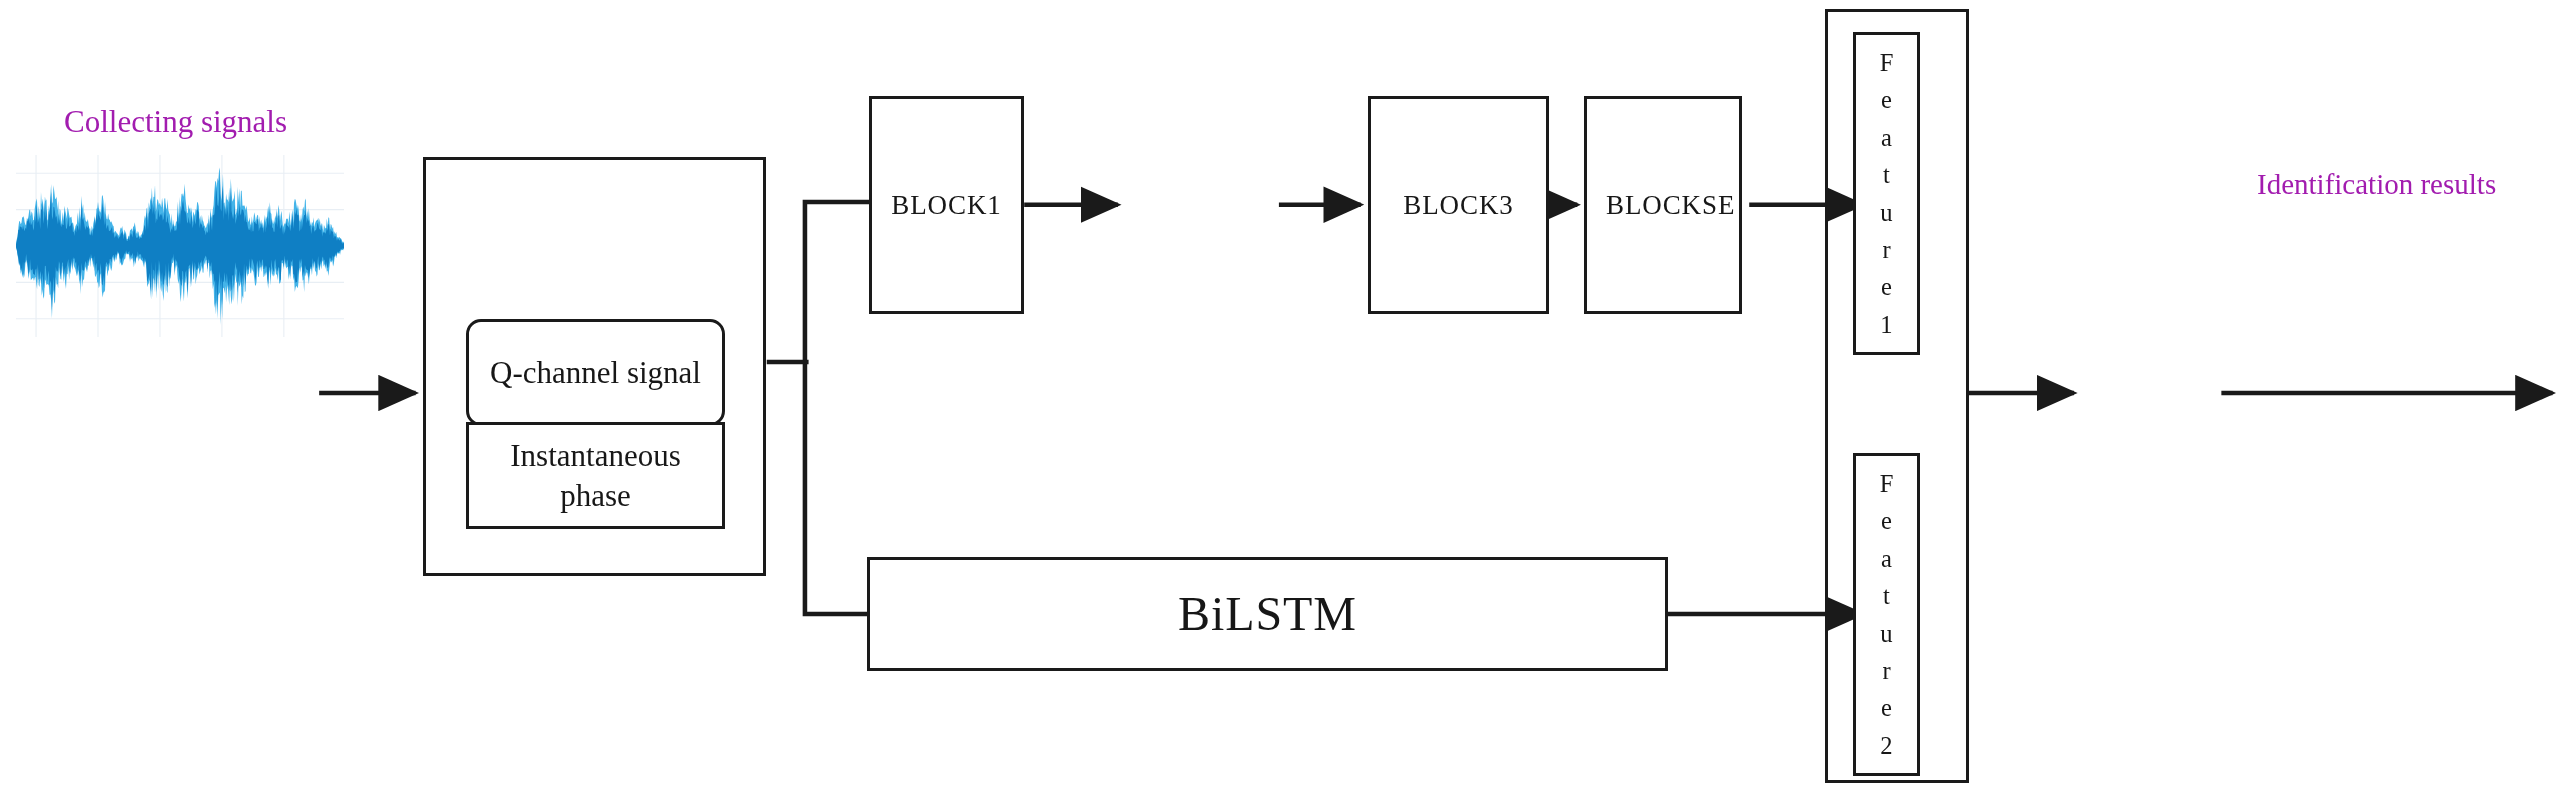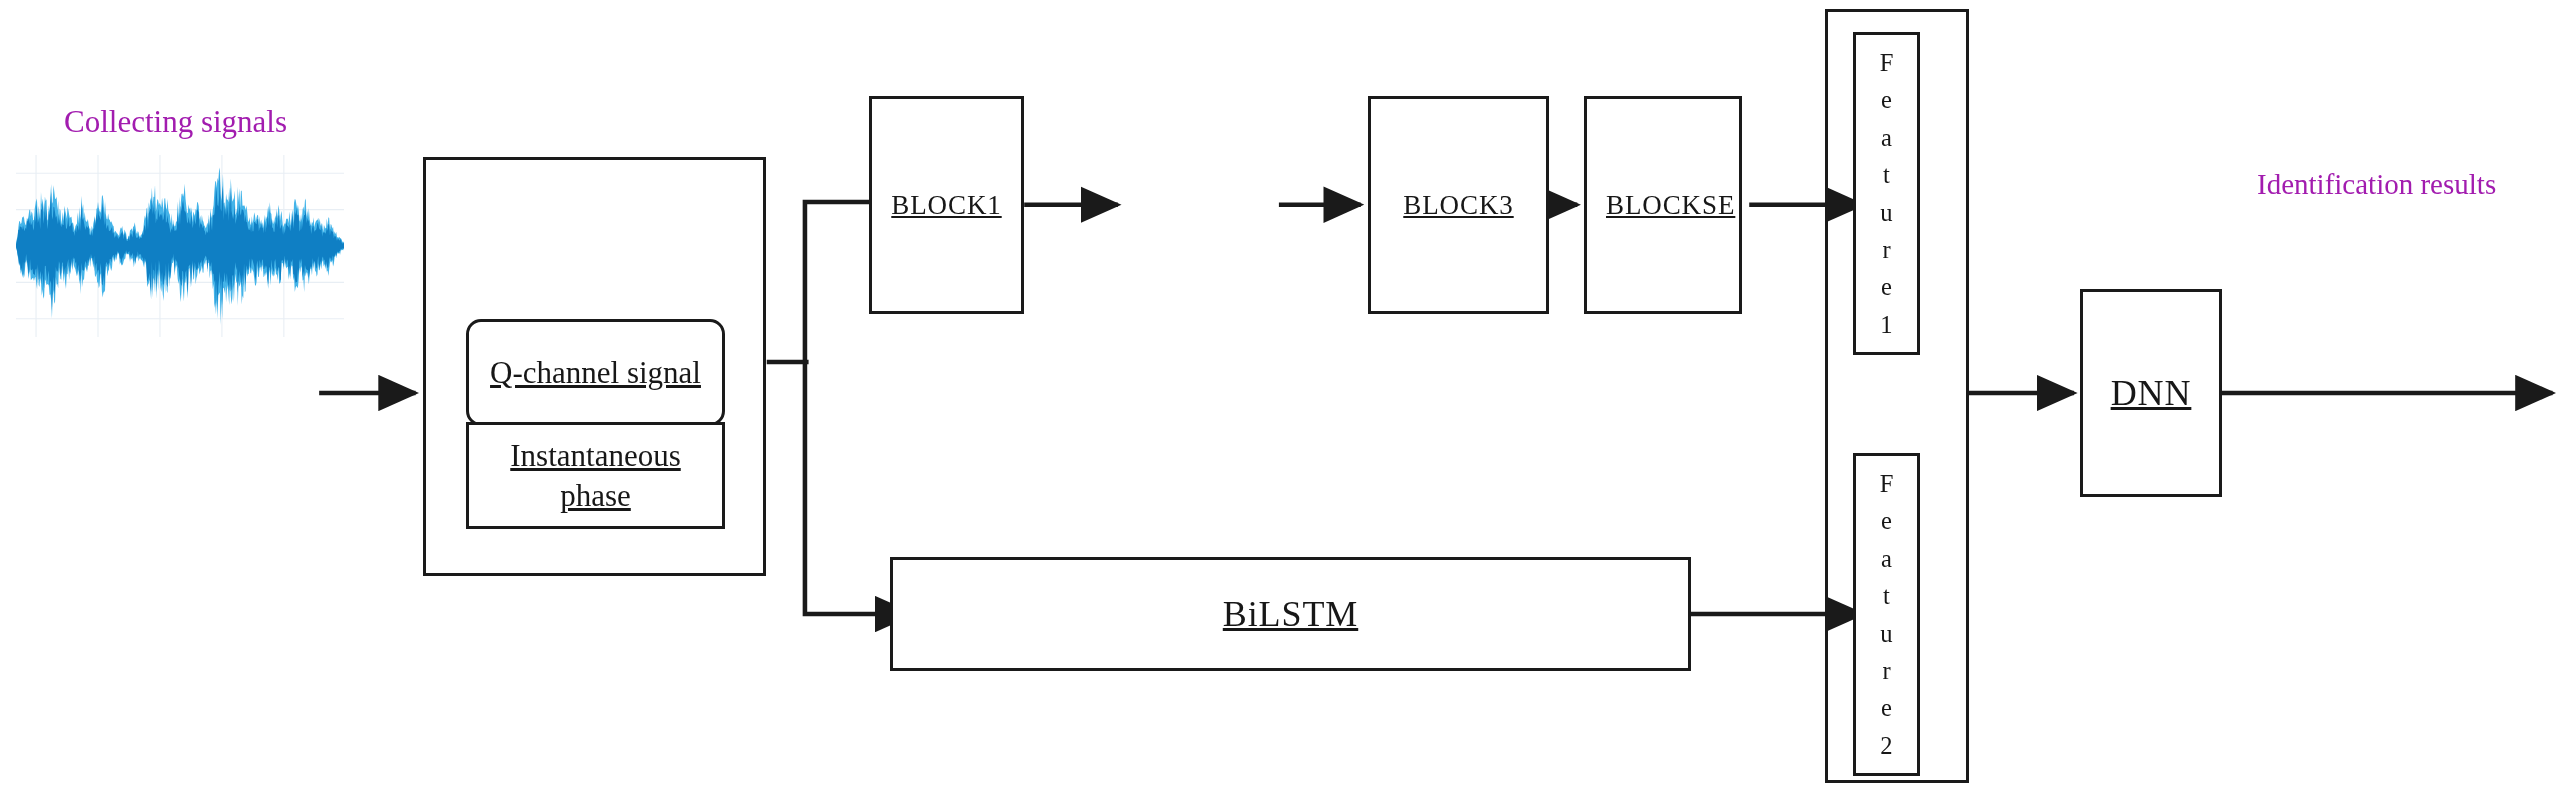--- a/index.html
+++ b/index.html
@@ -33,42 +33,40 @@
     justify-content: center;
     text-align: center;
     color: #171717;
     line-height: 1.28;
   }
   .node-label {
     display: block;
     width: 100%;
     padding: 0 19px;
     box-sizing: border-box;
-    text-decoration: underline;
   }
   
   .container {
     position: absolute;
     box-sizing: border-box;
     background: transparent;
     border: 3.6px solid #1a1a1a;
   }
   
   .preproc-sub {
     font-size: 31px;
   }
   .block-node {
     font-size: 27px;
     letter-spacing: 0.9px;
     font-family: "Liberation Serif", "DejaVu Serif", serif;
   }
   .bilstm-node {
-    font-size: 36px;
+    font-size: 48px;
     letter-spacing: 0.9px;
-    margin-left: 23px;
   }
   .dnn-node {
     font-size: 36px;
     letter-spacing: 0.9px;
   }
   .feature-node {
     font-size: 24.6px;
     line-height: 1.52;
     letter-spacing: 0px;
     padding: 7.3px 0;
@@ -212,20 +210,17 @@
         <span>e</span>
         <span>a</span>
         <span>t</span>
         <span>u</span>
         <span>r</span>
         <span>e</span>
         <span>2</span>
       </span>
   </div>
 
-  <div class="node dnn-node" id="dnn-node" style="left:2080px; top:289px; width:142px; height:208px;">
-    <span class="node-label">DNN</span>
-  </div>
 
   <div class="caption" id="identification-results-label">Identification results</div>
 
 </div>
 
 
 </body></html>

